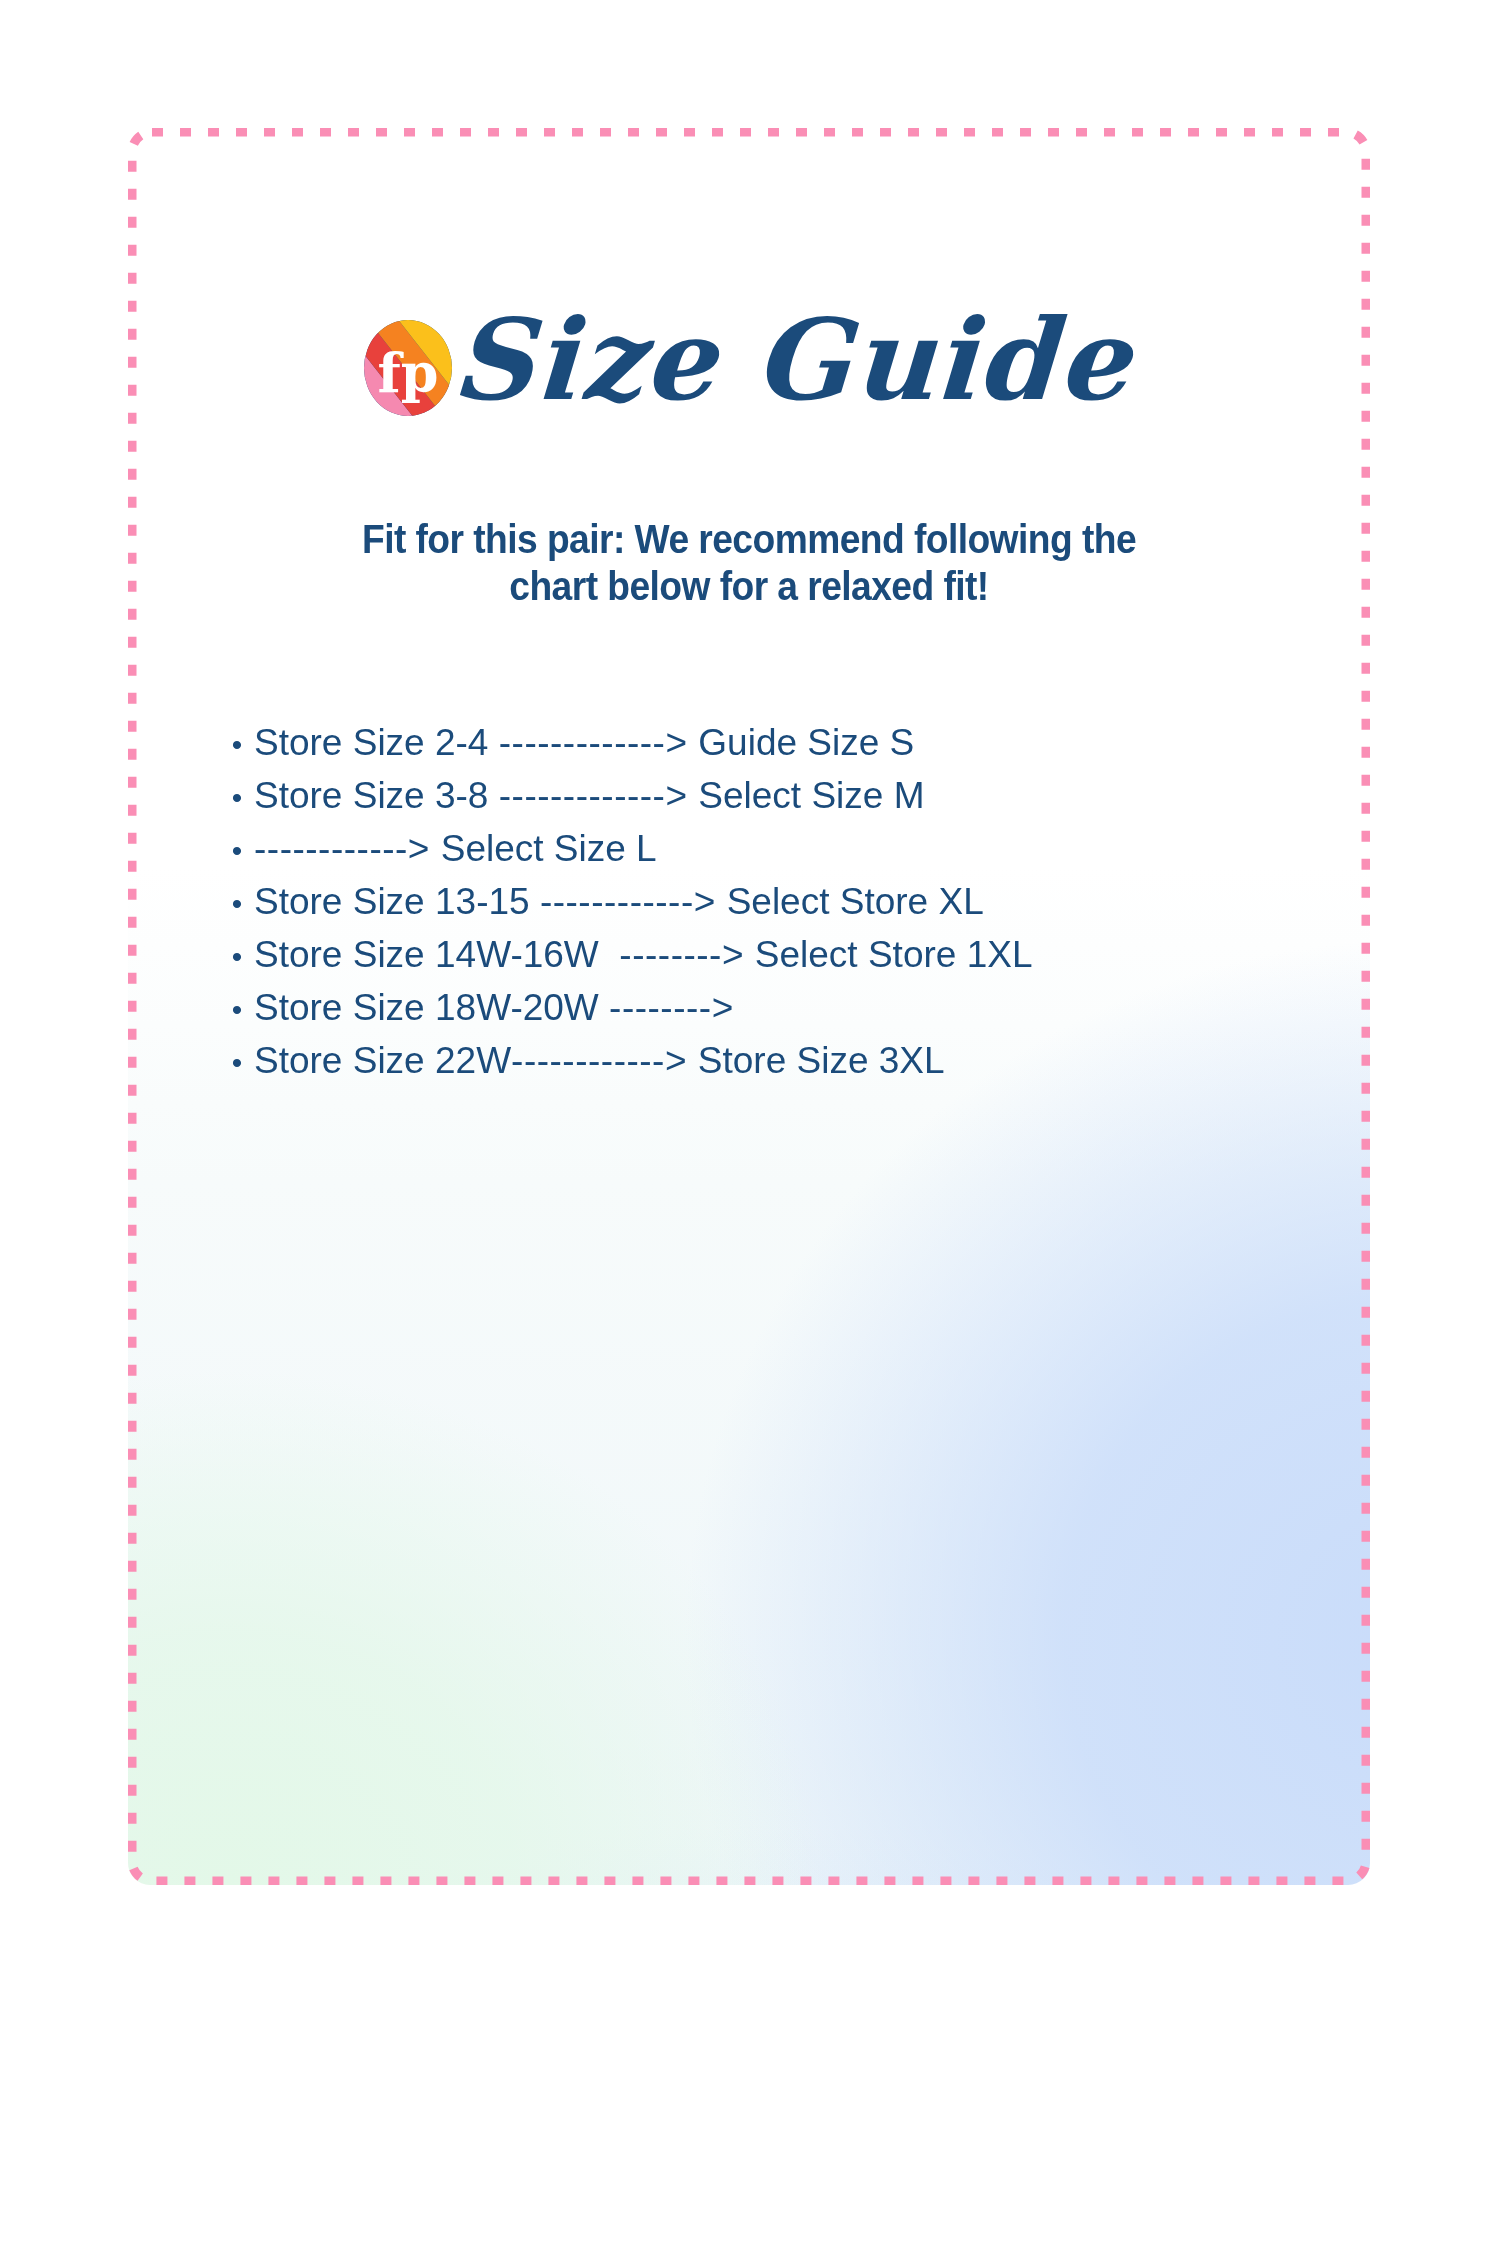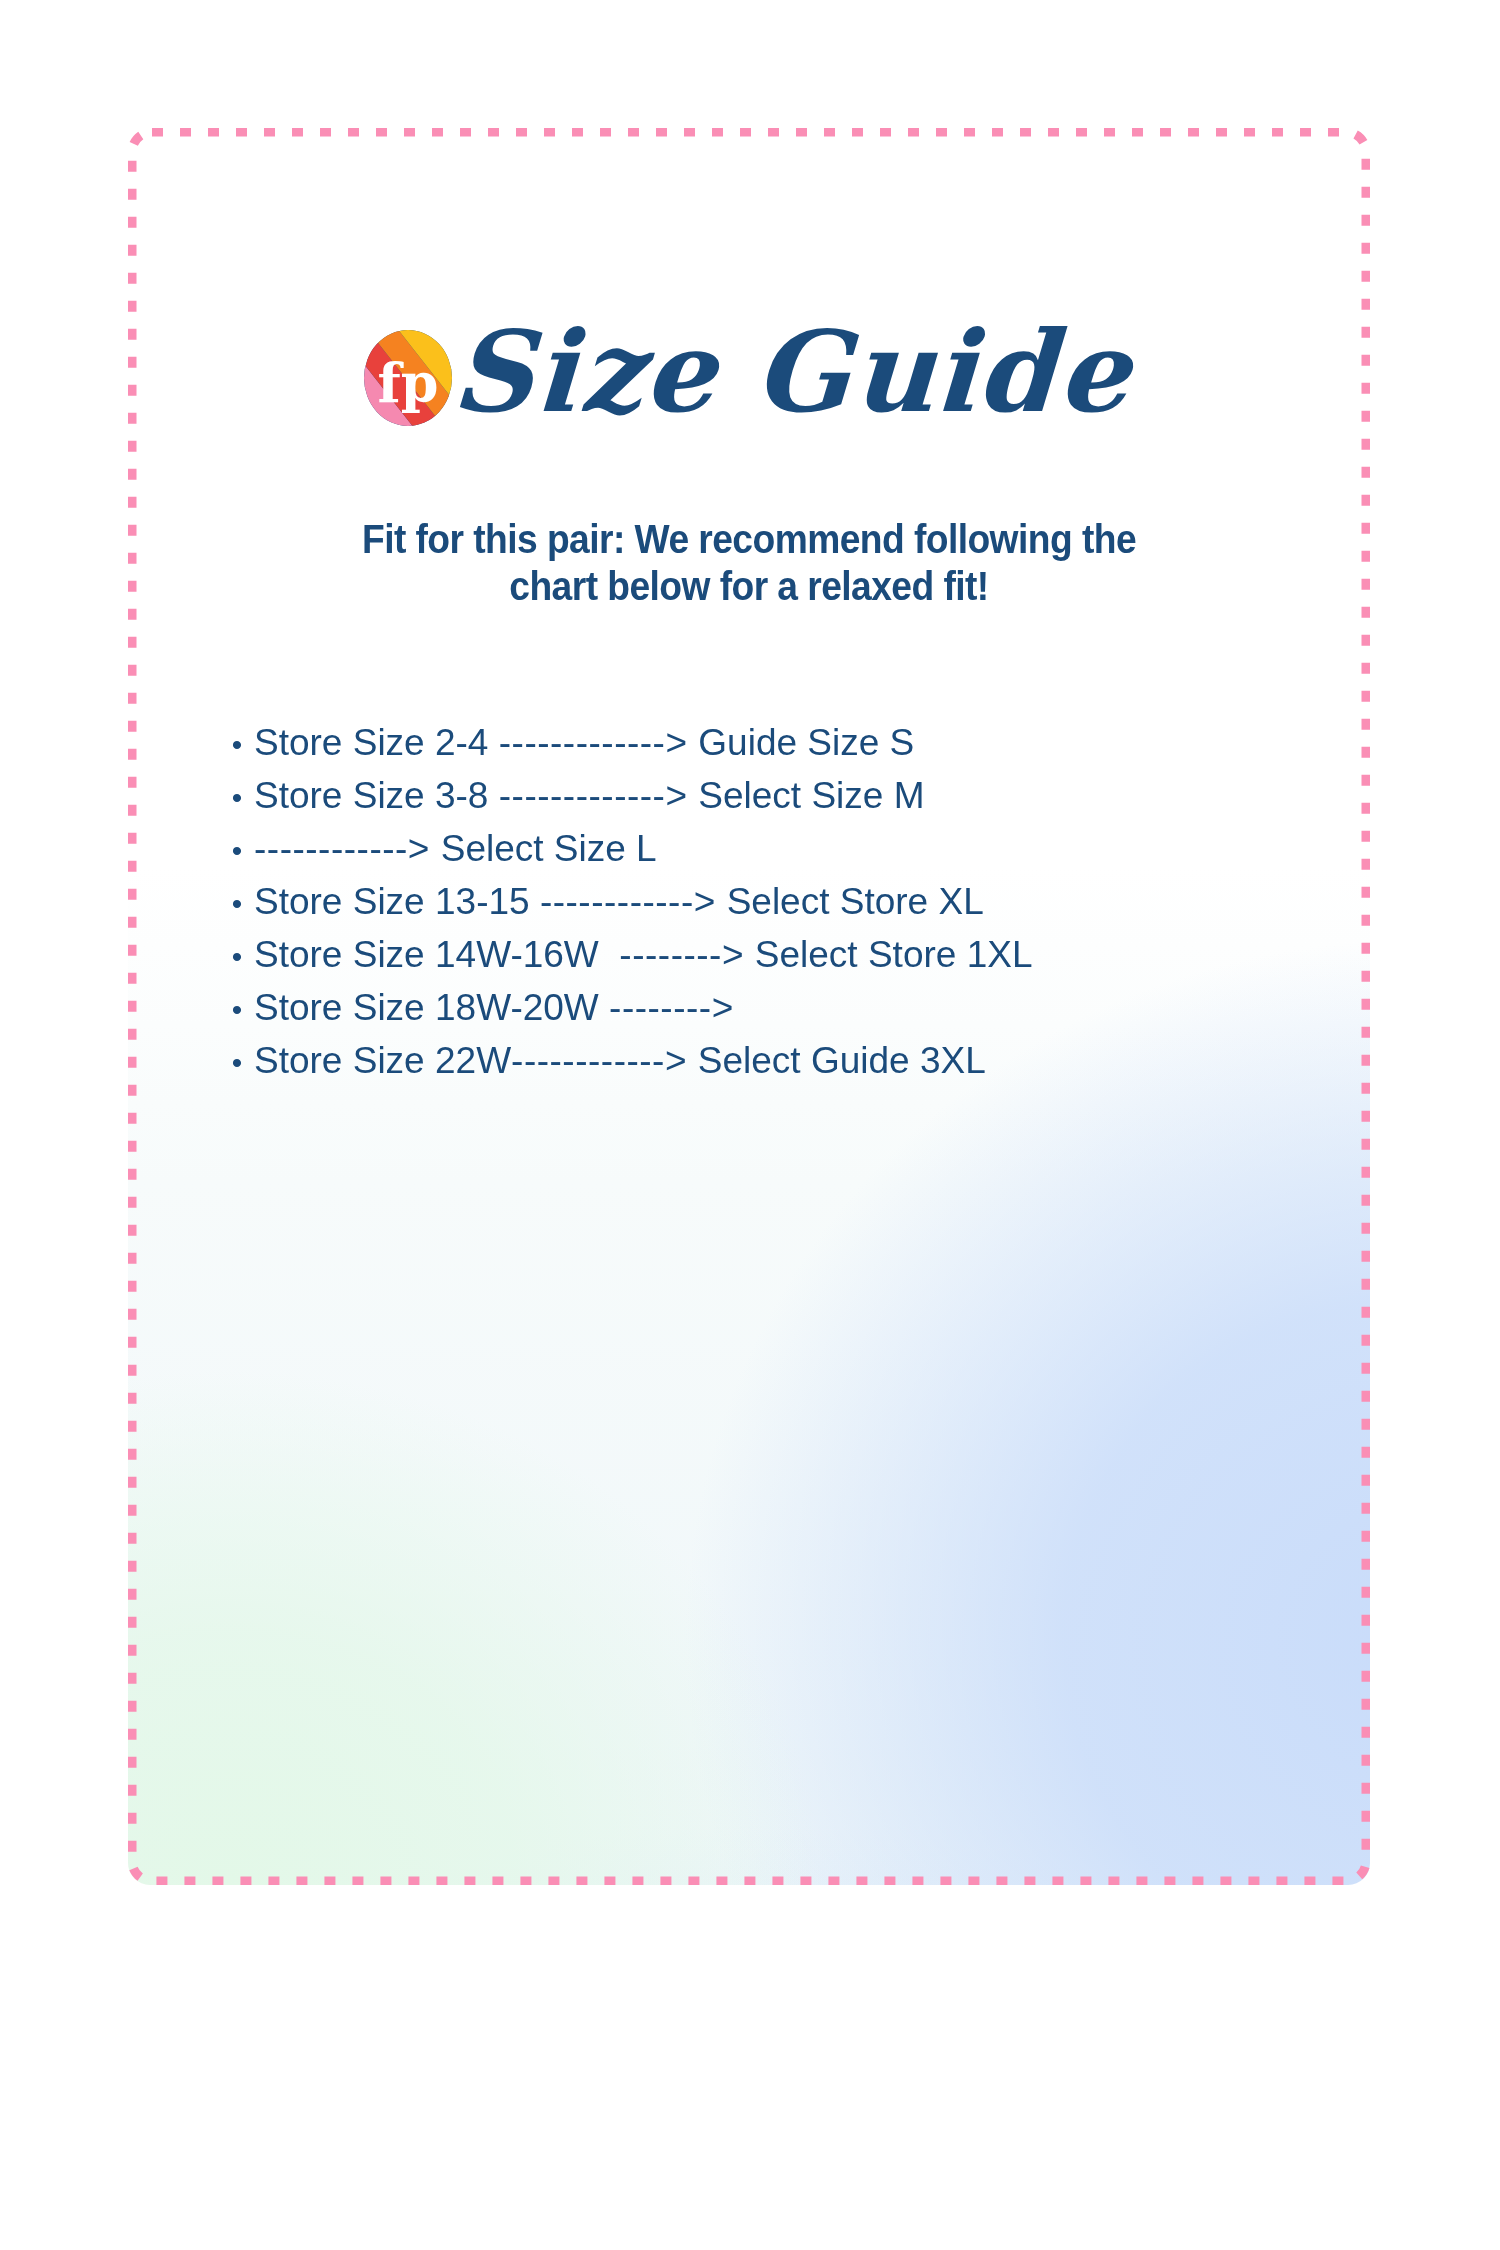--- a/index.html
+++ b/index.html
@@ -37,25 +37,25 @@
     top: 0;
     width: 100%;
     height: 100%;
     pointer-events: none;
   }
 
   
   #brand-row {
     position: absolute;
     left: 0;
-    top: 172px;
+    top: 182px;
     width: 100%;
     height: 150px;
     display: flex;
-    align-items: center;
+    align-items: flex-start;
     justify-content: center;
   }
   #brand-logo {
     width: 96px;
     height: 104px;
     flex: 0 0 auto;
     margin-right: 6px;
     margin-top: 6px;
   }
   #size-guide-title {
@@ -204,18 +204,18 @@
     <li class="size-row">
       <span class="row-bullet">•</span>
       <span class="row-store">Store Size 18W-20W </span>
       <span class="row-arrow">--------&gt; </span>
     </li>
 
     <li class="size-row">
       <span class="row-bullet">•</span>
       <span class="row-store">Store Size 22W</span>
       <span class="row-arrow">------------&gt; </span>
-      <span class="row-select">Select Guide 3XL</span>
+      <span class="row-select">Store Size 3XL</span>
     </li>
 
   </ul>
 
 </div>
 
 </body></html>

